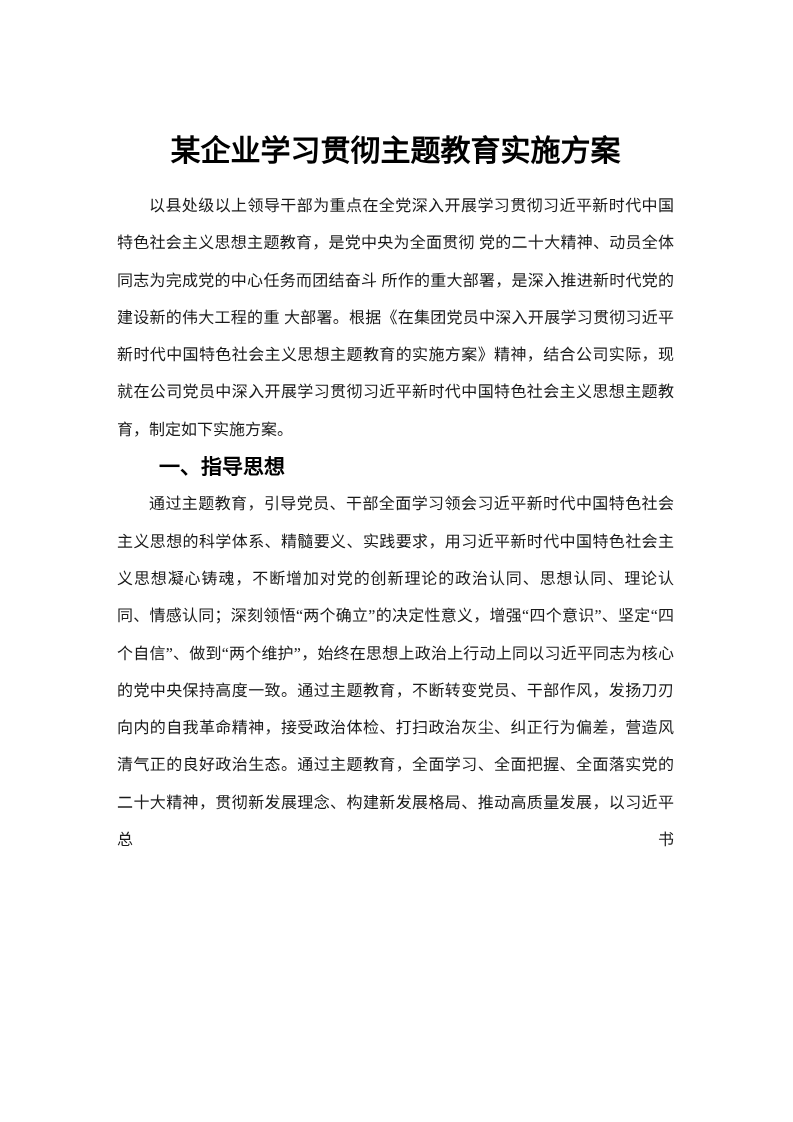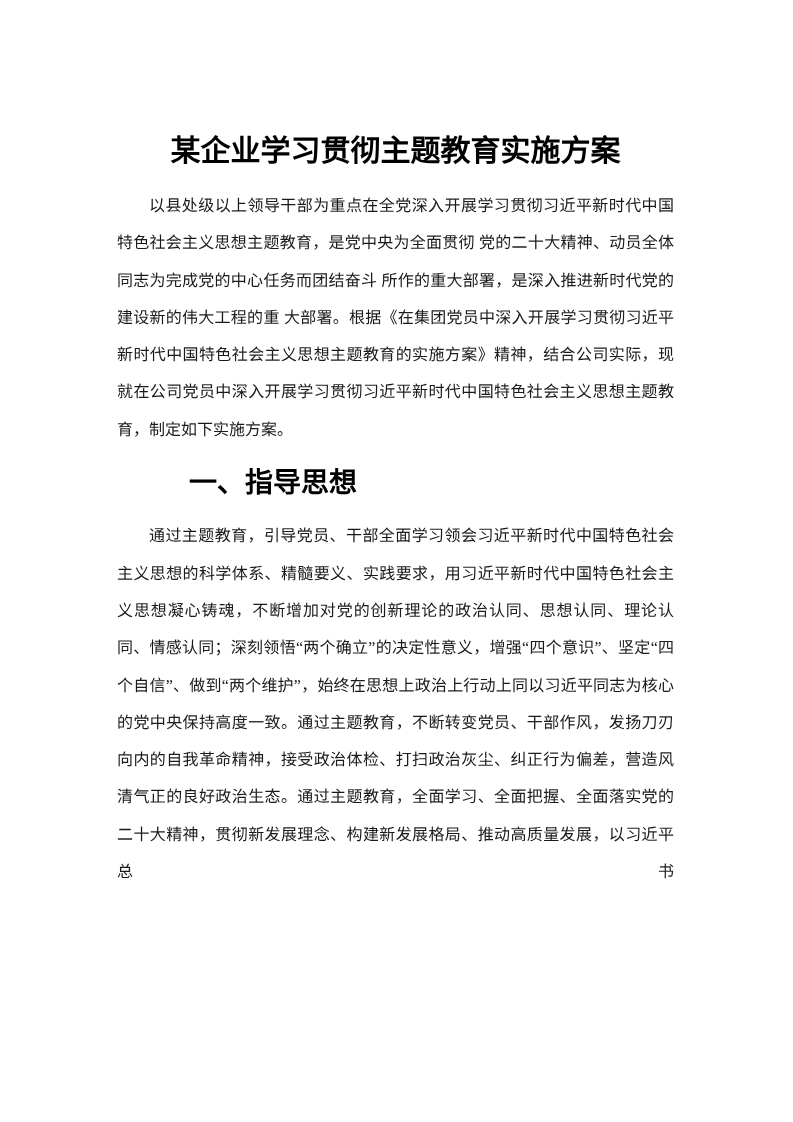--- a/index.html
+++ b/index.html
@@ -34,24 +34,24 @@
   .body-para {
     margin: 0;
     font-family: "Liberation Serif", "DejaVu Serif", serif;
     font-size: 16px;
     line-height: 37.3px;
     text-align: justify;
     text-indent: 2em;
     word-break: break-all;
   }
   .section-heading {
-    margin: 16px;
+    margin: 0;
     font-family: "Liberation Sans", "DejaVu Sans", sans-serif;
     font-weight: 700;
-    font-size: 28px;
+    font-size: 21px;
     line-height: 37.3px;
     text-indent: 2em;
     color: #000000;
   }
   
   .cut-paragraph {
     text-align-last: justify;
   }
 </style>
 </head>

